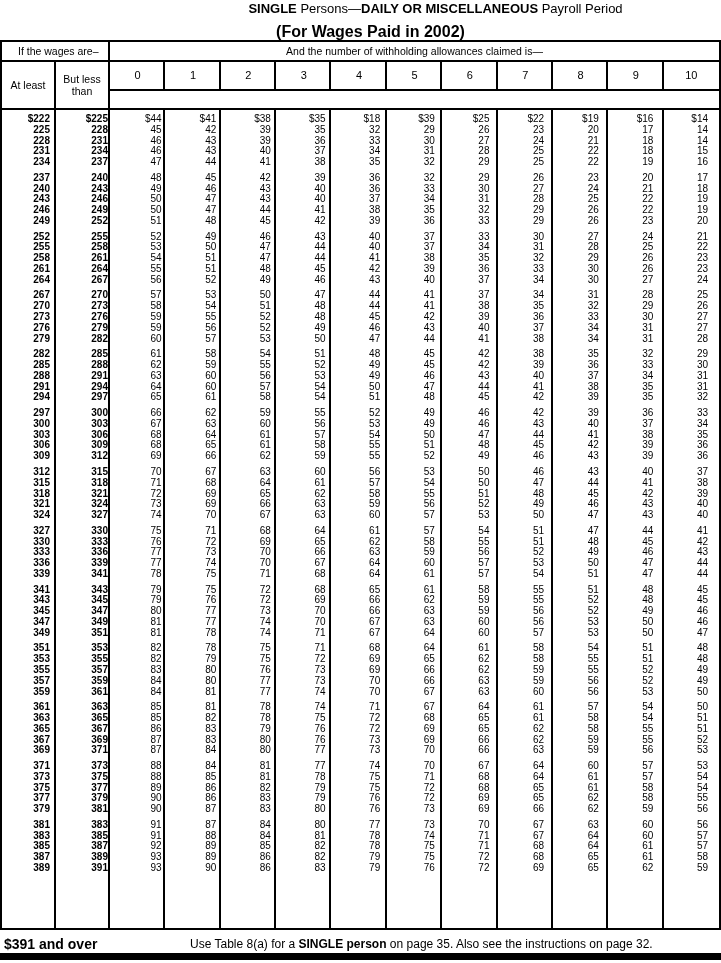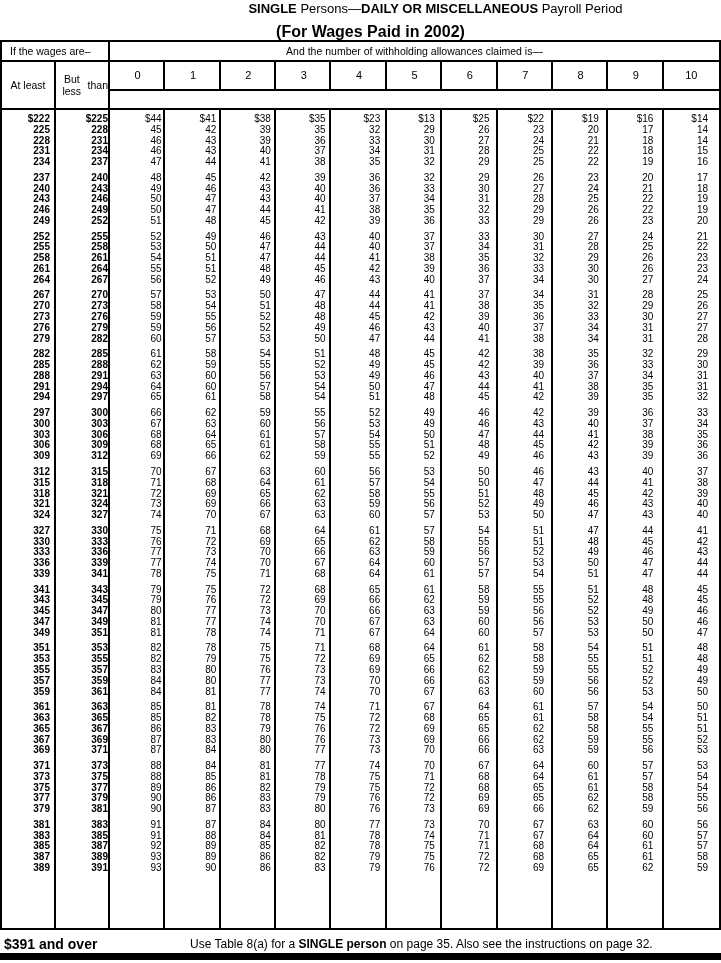--- a/index.html
+++ b/index.html
@@ -17,28 +17,28 @@
   .subtitle { top: 23px; left: 20px; right: 0; text-align: center;
               font-size: 16px; font-weight: 700; }
   
   #grid { top: 40px; left: 0; width: 721px; height: 890px;
           border: 2px solid #000; position: absolute; }
   .hline, .vseg { position: absolute; background: #000; }
   .vseg { width: 2px; }
   .hline { height: 2px; }
   
   .wages-label { left: 0; top: 0; width: 106px; height: 18px;
-                 line-height: 18px; padding-left: 8px; font-size: 10.5px; }
+                 line-height: 18px; padding-left: 16px; font-size: 10.5px; }
   .allow-label { left: 108px; top: 0; width: 609px; height: 18px;
                  line-height: 18px; text-align: center; font-size: 10.5px; }
   .atleast { left: 0; top: 20px; width: 52px; height: 46px;
              display: flex; align-items: center; justify-content: center;
              font-size: 10.5px; text-align: center; }
   .butless { left: 54px; top: 20px; width: 52px; height: 46px;
-             display: flex; flex-direction: row; align-items: center;
+             display: flex; flex-direction: column; align-items: center;
              justify-content: center; font-size: 10.5px; line-height: 12px;
              text-align: center; }
   .hnums { left: 108px; top: 20px; width: 609px; height: 27px; display: flex; }
   .hcol { flex: 1; text-align: center; font-size: 11px; line-height: 26px; }
   .amount-label { left: 108px; top: 49px; width: 609px; height: 17px;
                   line-height: 17px; text-align: center; font-size: 10.5px; }
   
   #tbody { left: 0; top: 68px; width: 717px; padding-top: 4px;
            position: absolute; }
   .block { margin-top: 5px; padding-left: 8px; }
@@ -92,22 +92,22 @@
 
   <div id="tbody">
       <div class="block">
         <div class="row">
           <div class="cell wage">$222</div>
           <div class="cell wage w2">$225</div>
           <div class="cell">$44</div>
           <div class="cell">$41</div>
           <div class="cell">$38</div>
           <div class="cell">$35</div>
-          <div class="cell">$23</div>
-          <div class="cell">$13</div>
+          <div class="cell">$18</div>
+          <div class="cell">$39</div>
           <div class="cell">$25</div>
           <div class="cell">$22</div>
           <div class="cell">$19</div>
           <div class="cell">$16</div>
           <div class="cell">$14</div>
         </div>
         <div class="row">
           <div class="cell wage">225</div>
           <div class="cell wage w2">228</div>
           <div class="cell">45</div>

